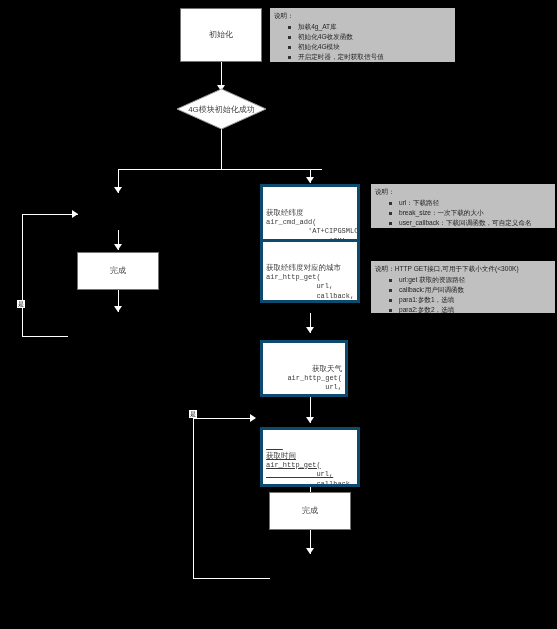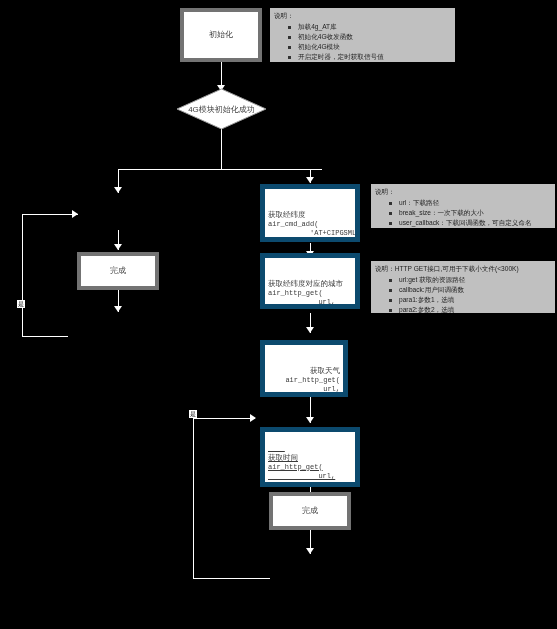--- a/index.html
+++ b/index.html
@@ -12,34 +12,34 @@
     width: 557px;
     height: 629px;
     background: #000000;
     overflow: hidden;
     font-family: "Liberation Sans", "DejaVu Sans", sans-serif;
   }
   .node {
     position: absolute;
     box-sizing: border-box;
     background: #ffffff;
-    border: 4px solid #737373;
+    border: 1px solid #737373;
     color: #404040;
     display: flex;
     align-items: center;
     justify-content: center;
     text-align: center;
     font-size: 8px;
     line-height: 12px;
   }
   .codebox {
     position: absolute;
     box-sizing: border-box;
     background: #ffffff;
-    border: 5px solid #0c4a6e;
+    border: 3px solid #0c4a6e;
     color: #3a3a3a;
     font-family: "Liberation Mono", "DejaVu Sans Mono", monospace;
     font-size: 7px;
     line-height: 9.5px;
     padding: 2px 3px;
     white-space: pre;
     text-align: left;
     overflow: hidden;
   }
   .codebox .title {
@@ -209,21 +209,21 @@
   <div class="edge-label" style="left:17px; top:300px;">是</div>
   <div class="edge-label" style="left:189px; top:410px;">是</div>
 
   <div class="codebox" style="left:260px; top:184px; width:100px; height:58px;">
     <span class="title">获取经纬度</span><span>air_cmd_add(
           'AT+CIPGSMLOC=1,1',
                'OK',
                5000)</span>
   </div>
 
-  <div class="codebox" style="left:260px; top:253px; width:100px; height:56px;">
+  <div class="codebox" style="left:260px; top:239px; width:100px; height:64px;">
     <span class="title">获取经纬度对应的城市</span><span>air_http_get(
             url,
             callback,
             para1,
             para2)</span>
   </div>
 
   <div class="codebox" style="left:260px; top:340px; width:88px; height:57px;text-align:right;">
     <span class="title">获取天气</span><span>air_http_get(
             url,

